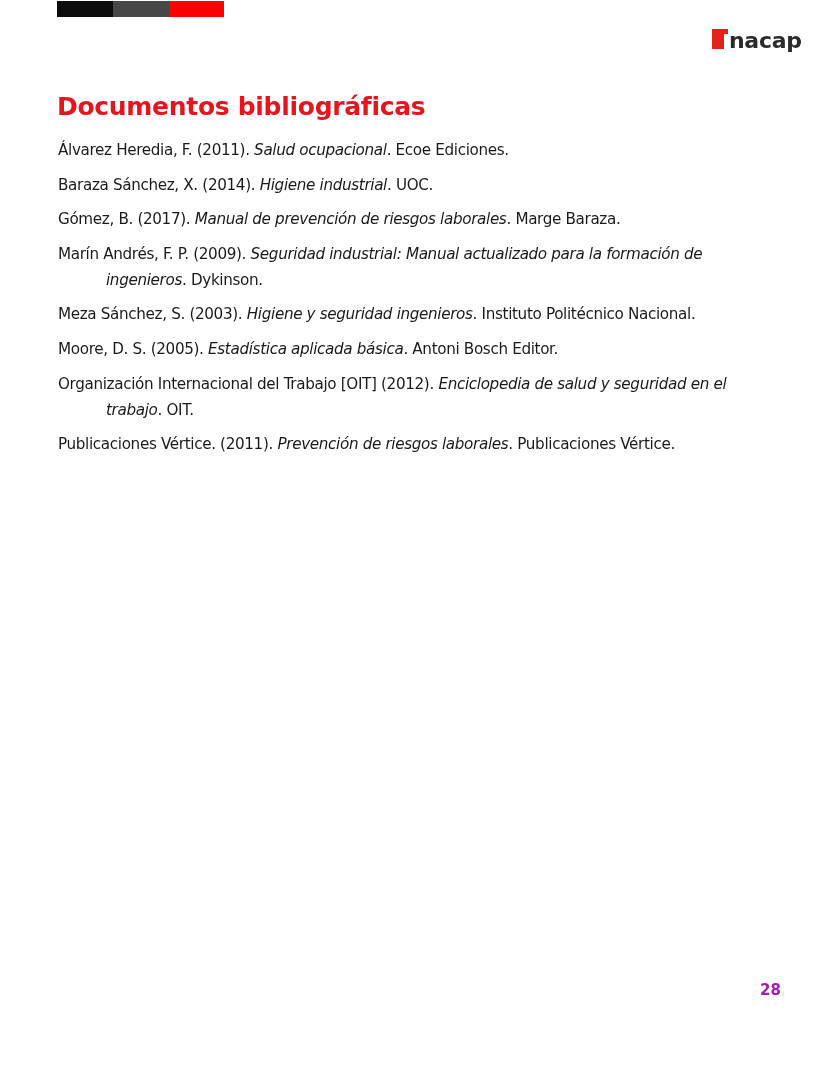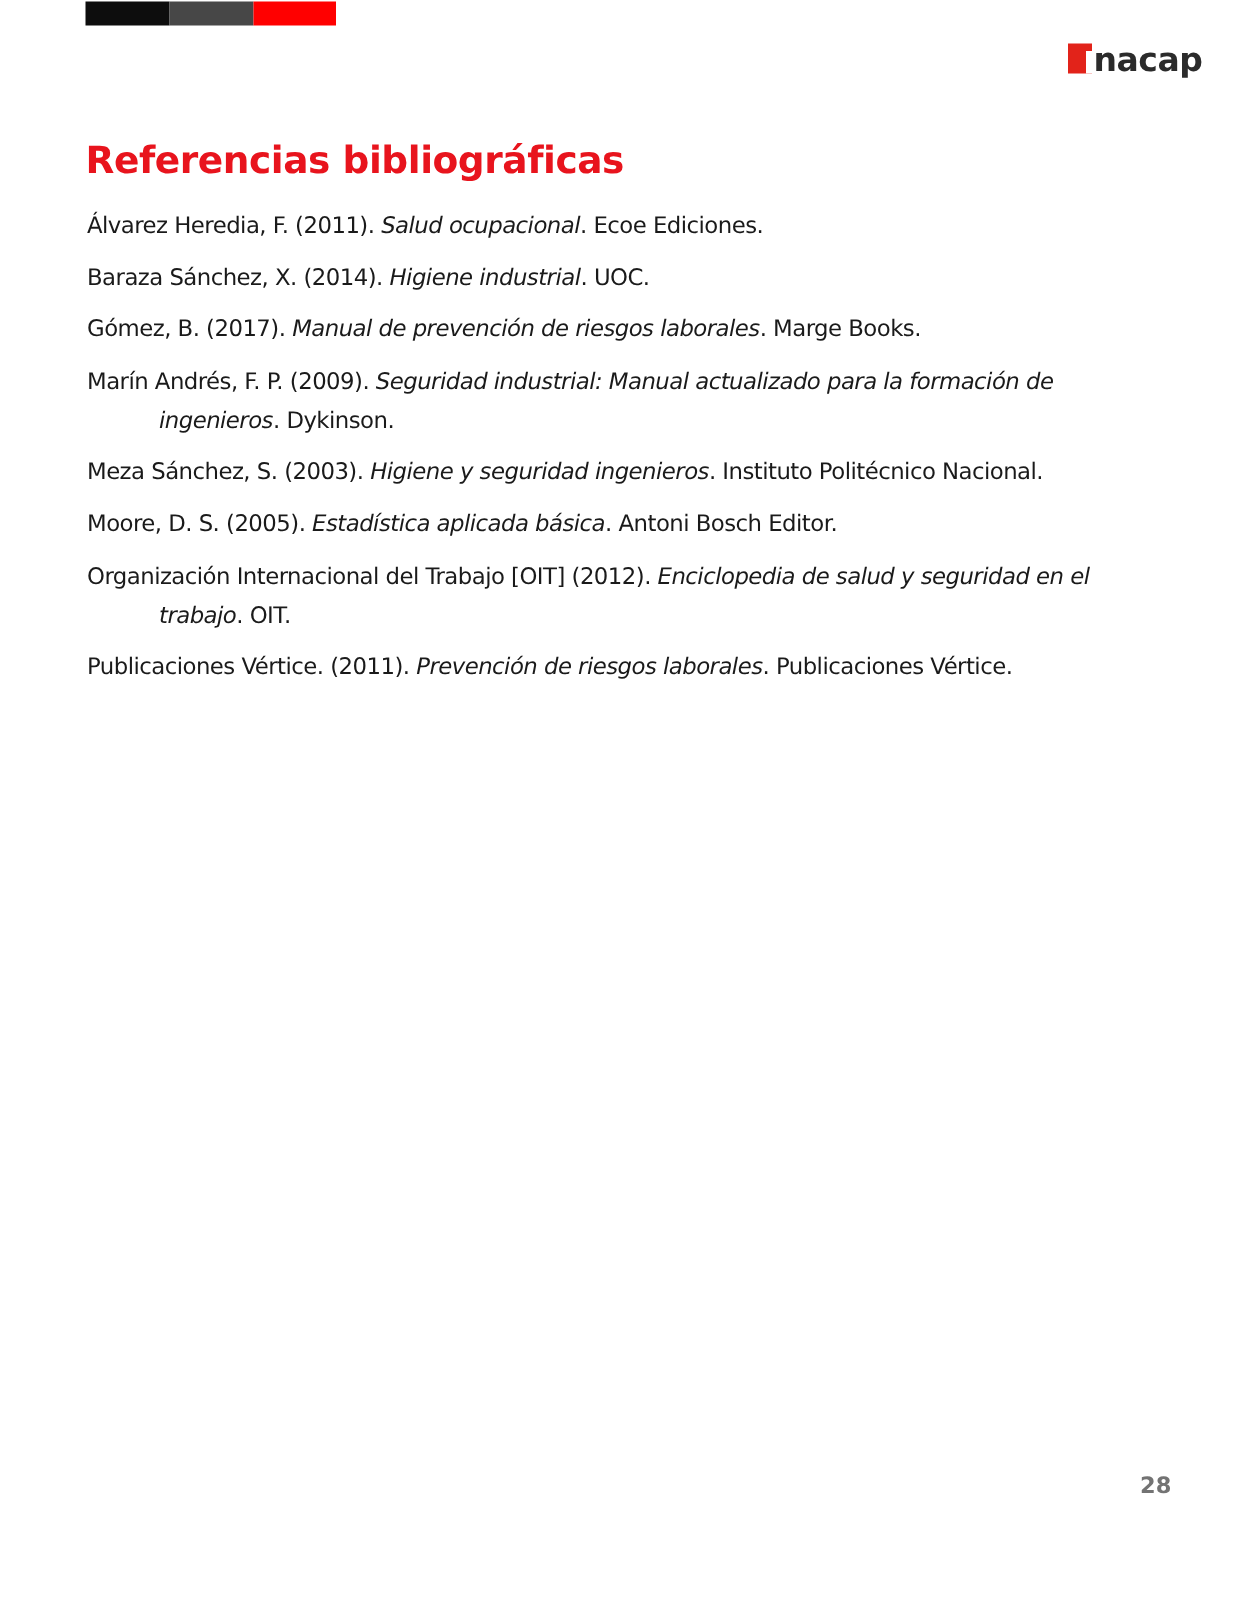--- a/index.html
+++ b/index.html
@@ -12,42 +12,42 @@
   .seg3 { width: 55px; background: #ff0000; }
   .logo { position: absolute; left: 672px; top: 29px; display: flex; align-items: flex-end; margin-left: 40px; }
   .logo-mark { width: 16px; height: 20px; background: #e2231a; position: relative; }
   .logo-mark::after { content: ""; position: absolute; right: 0; top: 5px; width: 4px; height: 15px; background: #fff; }
   .logo-text { font-family: "DejaVu Sans", sans-serif; font-weight: bold; font-size: 22px; color: #2b2b2b; line-height: 20px; margin-left: 1px; letter-spacing: -0.3px; position: relative; top: 2px; }
   .title { position: absolute; left: 57px; top: 92px; margin: 0; font-family: "DejaVu Sans", sans-serif;
            font-weight: bold; font-size: 25px; color: #e8141d; letter-spacing: -0.3px; }
   .refs { position: absolute; left: 58px; top: 137px; width: 720px; margin: 0; padding: 0; list-style: none; }
   .ref { font-size: 15.2px; line-height: 26px; margin: 0 0 8.6px 0; padding-left: 48px; text-indent: -48px; letter-spacing: -0.35px; }
   .ref i { }
-  .page-num { position: absolute; left: 760px; top: 981px; font-weight: bold; font-size: 15px; color: #737373; }
+  .page-num { position: absolute; left: 760px; top: 981px; font-weight: bold; font-size: 15px; color: #a21caf; }
 </style>
 </head>
 <body>
 
 <div class="topbar">
   <span class="seg1"></span>
   <span class="seg2"></span>
   <span class="seg3"></span>
 </div>
 
 <div class="logo">
   <span class="logo-mark"></span>
   <span class="logo-text">nacap</span>
 </div>
 
-<h1 class="title">Referencias bibliográficas</h1>
+<h1 class="title">Documentos bibliográficas</h1>
 
 <ul class="refs">
   <li class="ref"><span>Álvarez Heredia, F. (2011). </span><i>Salud ocupacional</i><span>. Ecoe Ediciones.</span></li>
   <li class="ref"><span>Baraza Sánchez, X. (2014). </span><i>Higiene industrial</i><span>. UOC.</span></li>
-  <li class="ref"><span>Gómez, B. (2017). </span><i>Manual de prevención de riesgos laborales</i><span>. Marge Books.</span></li>
+  <li class="ref"><span>Gómez, B. (2017). </span><i>Manual de prevención de riesgos laborales</i><span>. Marge Baraza.</span></li>
   <li class="ref"><span>Marín Andrés, F. P. (2009). </span><i>Seguridad industrial: Manual actualizado para la formación de ingenieros</i><span>. Dykinson.</span></li>
   <li class="ref"><span>Meza Sánchez, S. (2003). </span><i>Higiene y seguridad ingenieros</i><span>. Instituto Politécnico Nacional.</span></li>
   <li class="ref"><span>Moore, D. S. (2005). </span><i>Estadística aplicada básica</i><span>. Antoni Bosch Editor.</span></li>
   <li class="ref"><span>Organización Internacional del Trabajo [OIT] (2012). </span><i>Enciclopedia de salud y seguridad en el trabajo</i><span>. OIT.</span></li>
   <li class="ref"><span>Publicaciones Vértice. (2011). </span><i>Prevención de riesgos laborales</i><span>. Publicaciones Vértice.</span></li>
 </ul>
 
 <div class="page-num">28</div>
 
 </body></html>

